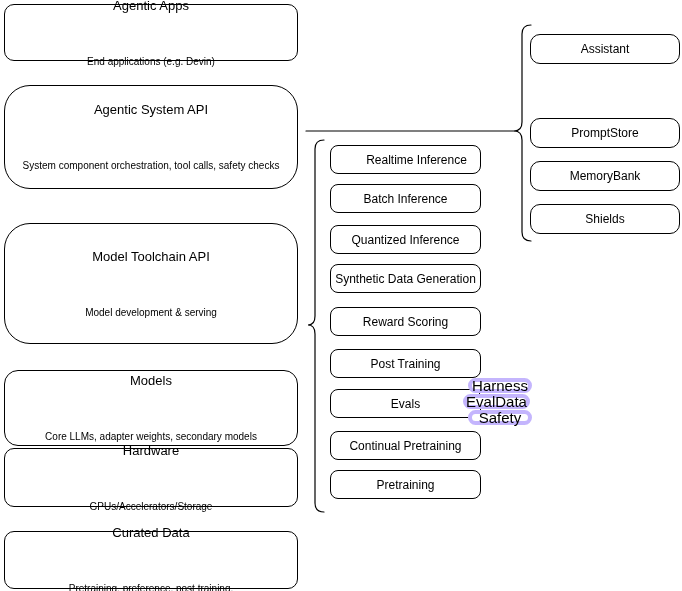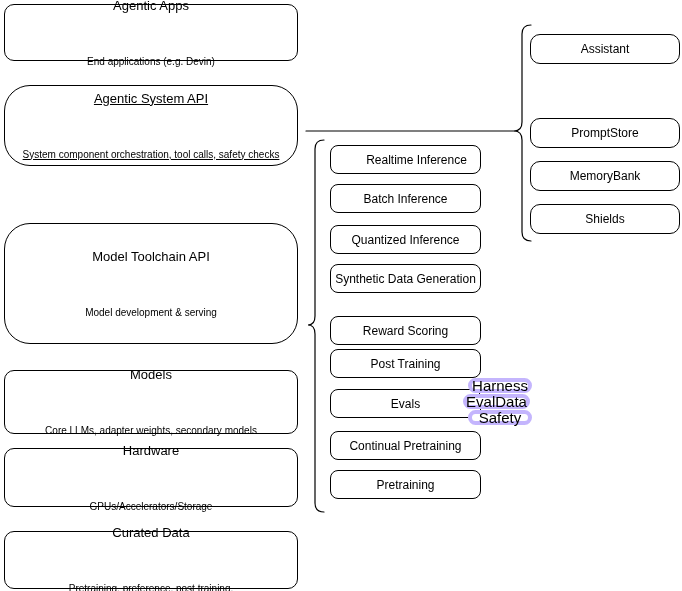--- a/index.html
+++ b/index.html
@@ -22,33 +22,33 @@
     align-items: center;
     justify-content: center;
     text-align: center;
   }
   .box .title { font-size: 13px; line-height: 16px; }
   .box .subtitle { font-size: 10px; line-height: 13px; margin-top: 3px; }
   
   .lbox { left: 4px; width: 294px; border-radius: 10px; gap: 38px; }
   .lbox.big { border-radius: 26px; }
   #b-apps      { top: 4px;   height: 57px;  }
-  #b-sysapi    { top: 85px;  height: 81px; text-decoration: underline; }
+  #b-sysapi    { top: 85px;  height: 104px; }
   #b-toolapi   { top: 223px; height: 121px; }
-  #b-models    { top: 370px; height: 64px;  }
+  #b-models    { top: 370px; height: 76px; border-radius: 14px;  }
   #b-hardware  { top: 448px; height: 59px;  }
   #b-curated   { top: 531px; height: 58px;  }
   
   .mbox {
     left: 330px; width: 151px; height: 29px;
     border-radius: 8px;
     font-size: 12px;
   }
   #m-0 { top: 145px; padding-left: 22px; } #m-1 { top: 184px; } #m-2 { top: 225px; }
-  #m-3 { top: 264px; } #m-4 { top: 316px; } #m-5 { top: 349px; }
+  #m-3 { top: 264px; } #m-4 { top: 307px; } #m-5 { top: 349px; }
   #m-6 { top: 389px; } #m-7 { top: 431px; } #m-8 { top: 470px; }
   
   .rbox {
     left: 530px; width: 150px; height: 30px;
     border-radius: 10px;
     font-size: 12px;
   }
   #r-0 { top: 34px; } #r-1 { top: 76px; } #r-2 { top: 118px; }
   #r-3 { top: 161px; } #r-4 { top: 204px; }
   

